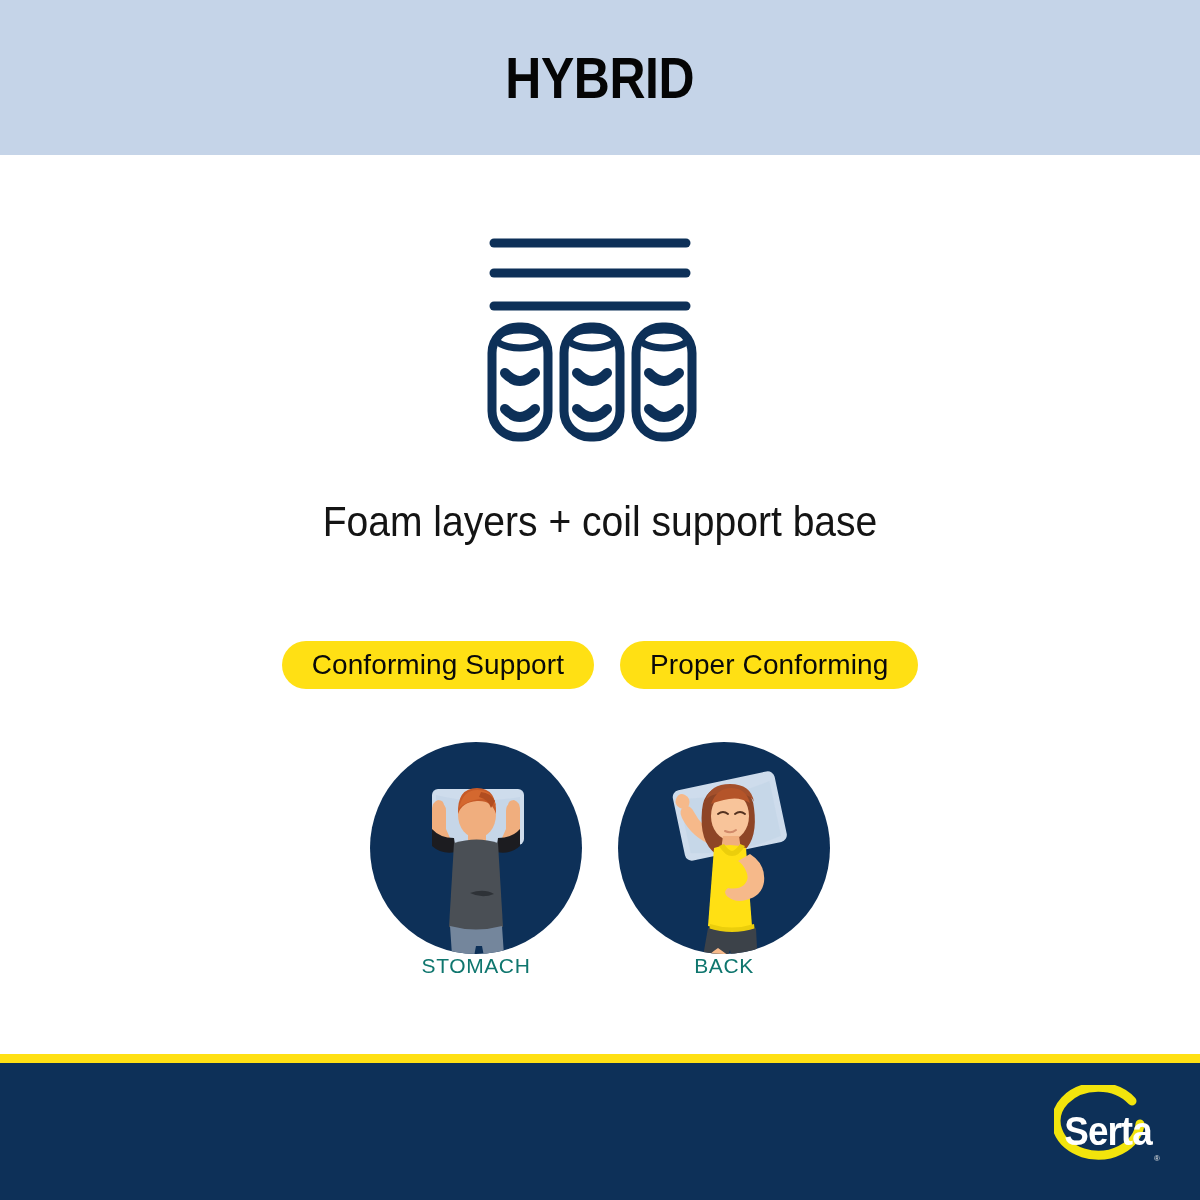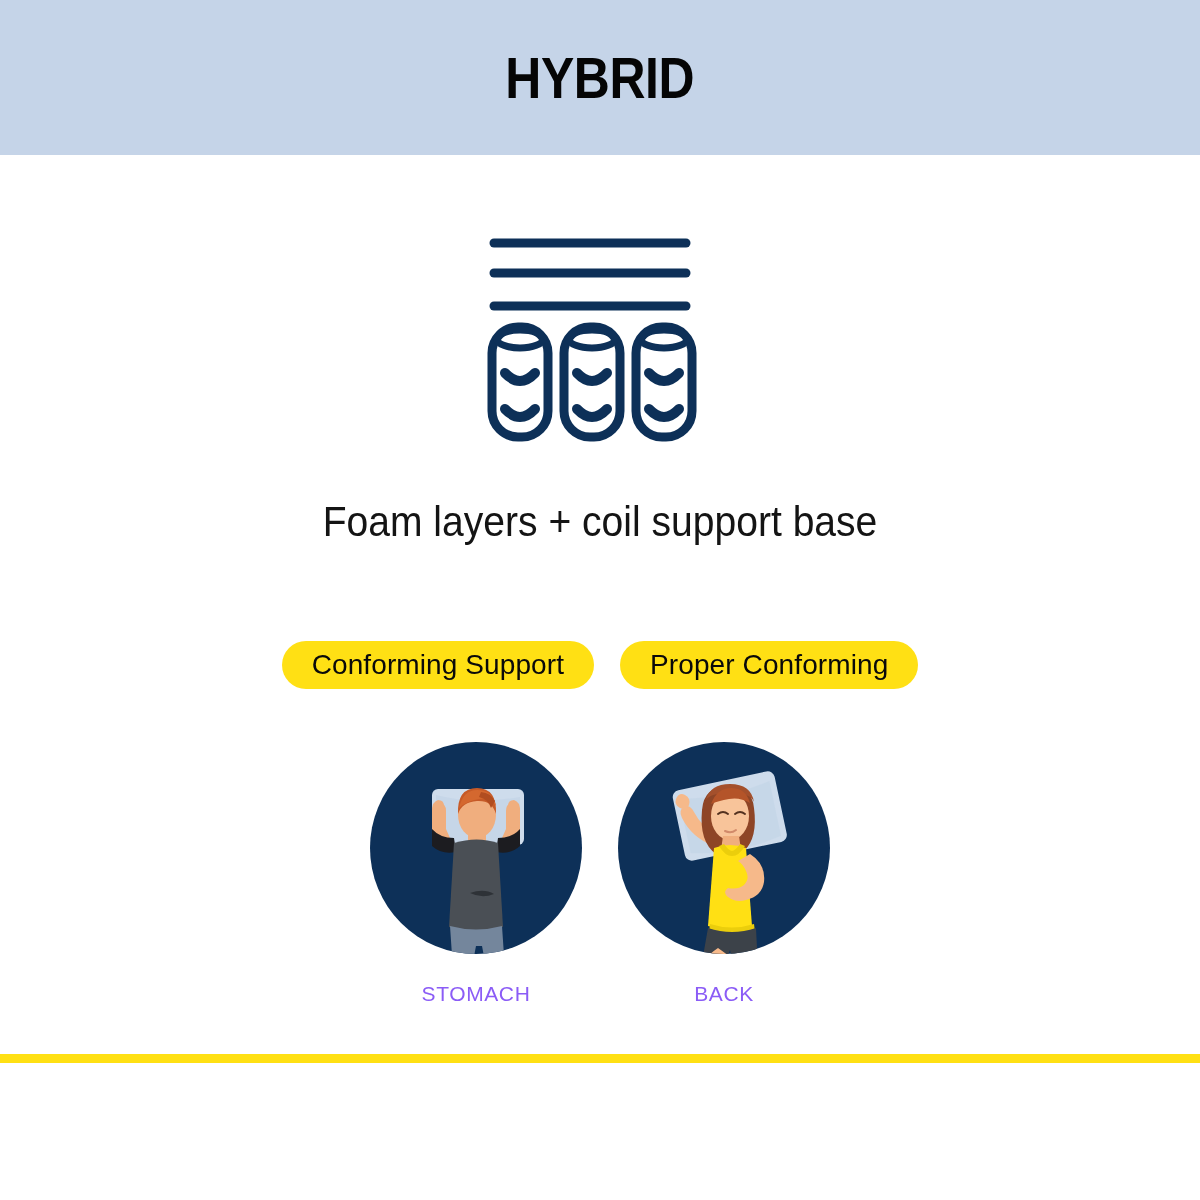--- a/index.html
+++ b/index.html
@@ -123,26 +123,25 @@
   }
   .circle {
     width: 212px;
     height: 212px;
     border-radius: 50%;
     background: #0d3058;
     position: relative;
     overflow: hidden;
   }
   .pos-label {
-    margin-top: 28px;
     font-family: "Liberation Sans Narrow", "Liberation Sans", sans-serif;
     font-size: 21px;
     font-weight: 400;
     letter-spacing: 0.6px;
-    color: #8b5cf6;
+    color: #0f766e;
     text-transform: uppercase;
   }
 
   
   .footer-stripe {
     position: absolute;
     left: 0;
     top: 1054px;
     width: 1200px;
     height: 9px;
@@ -344,14 +343,23 @@
           </g>
 
           <path d="M122 222 l18 0 l2 30 l-18 0 z" fill="#F6B98A"></path>
         </svg>
       </div>
       <div class="pos-label">BACK</div>
     </div>
   </div>
 
   <div class="footer-stripe"></div>
+  <div class="footer">
+    <div class="logo">
+      <svg width="108" height="92" viewBox="0 0 108 92" aria-hidden="true">
+        <path d="M78 16 a42 34 0 1 0 8 23" fill="none" stroke="#F2E40C" stroke-width="9" stroke-linecap="round"></path>
+      </svg>
+      <div class="logo-text">Serta</div>
+      <div class="logo-reg">®</div>
+    </div>
+  </div>
 
 </div>
 
 </body></html>

